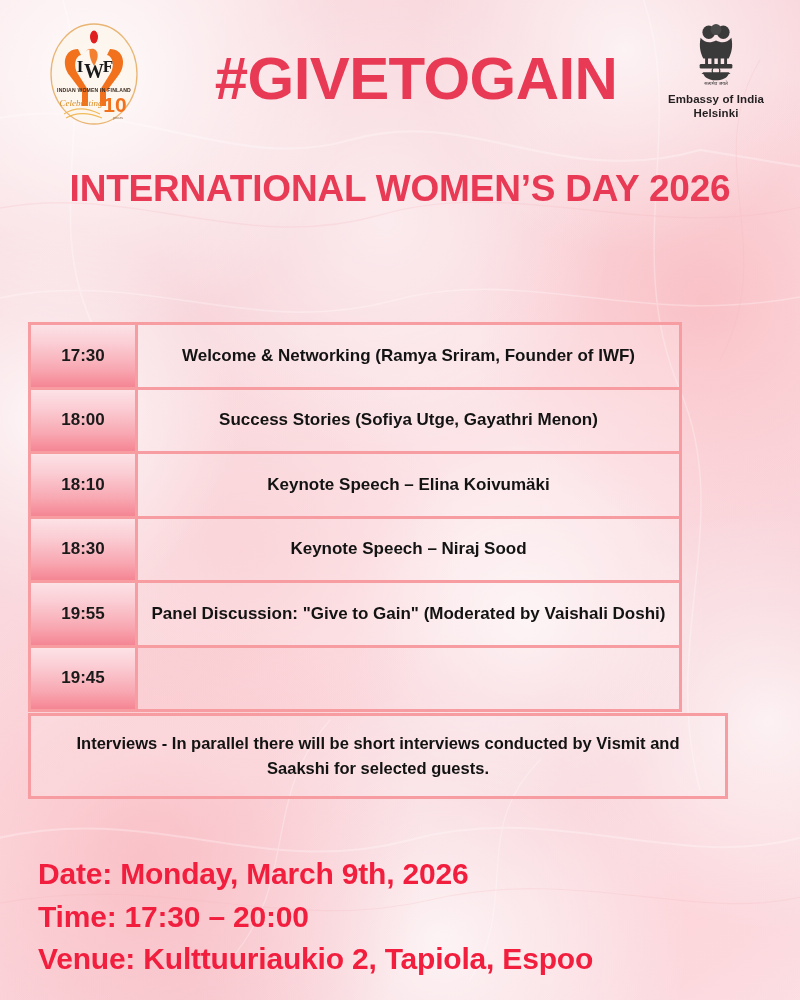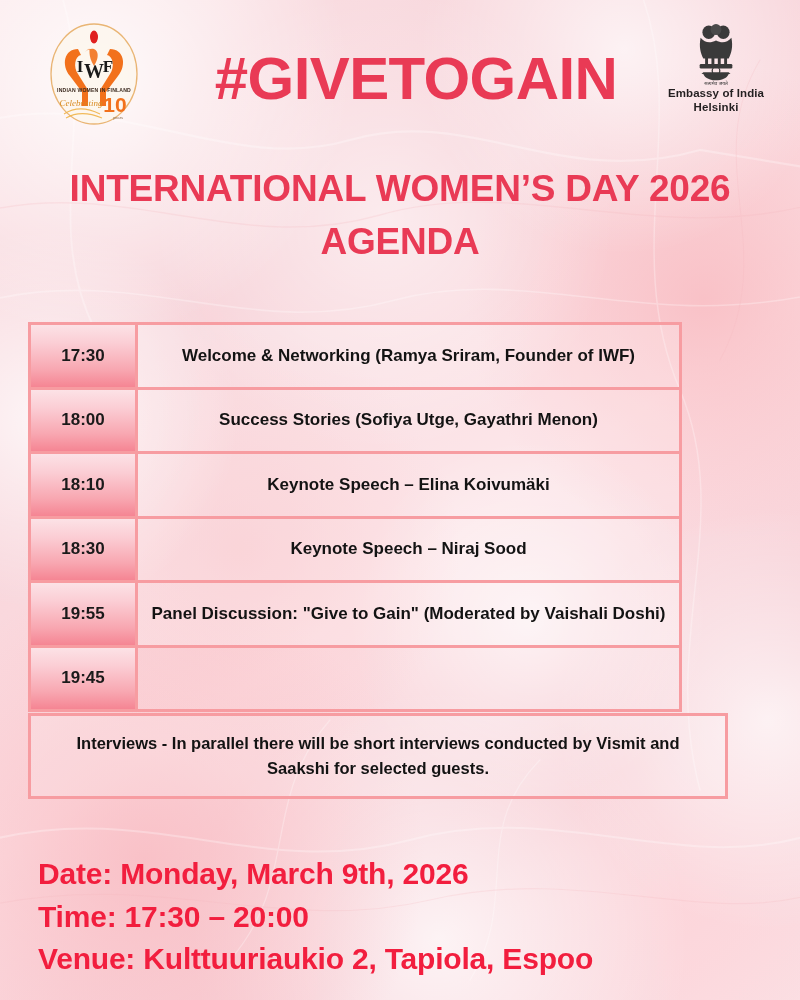--- a/index.html
+++ b/index.html
@@ -77,21 +77,21 @@
   .logo-embassy .emblem {
     display: block;
     margin: 0 auto;
   }
   .logo-embassy .emb-label {
     font-size: 11.5px;
     font-weight: bold;
     color: #231f20;
     line-height: 1.18;
     letter-spacing: 0.1px;
-    margin-top: 1px;
+    margin-top: 7px;
   }
 
   .hashtag-top {
     position: absolute;
     top: 44px;
     left: 16px;
     width: 800px;
     text-align: center;
     font-size: 60px;
     font-weight: bold;
@@ -278,21 +278,20 @@
       </svg>
       <div class="emb-label">
         <div>Embassy of India</div>
         <div>Helsinki</div>
       </div>
     </div>
   </div>
 
   <div class="title-block">
     <div>INTERNATIONAL WOMEN’S DAY 2026</div>
-    <div>AGENDA</div>
   </div>
 
   <div class="agenda">
 
     <div class="agenda-row">
       <div class="cell-time">17:30</div>
       <div class="cell-desc">Welcome &amp; Networking (Ramya Sriram, Founder of IWF)</div>
     </div>
 
     <div class="agenda-row">

